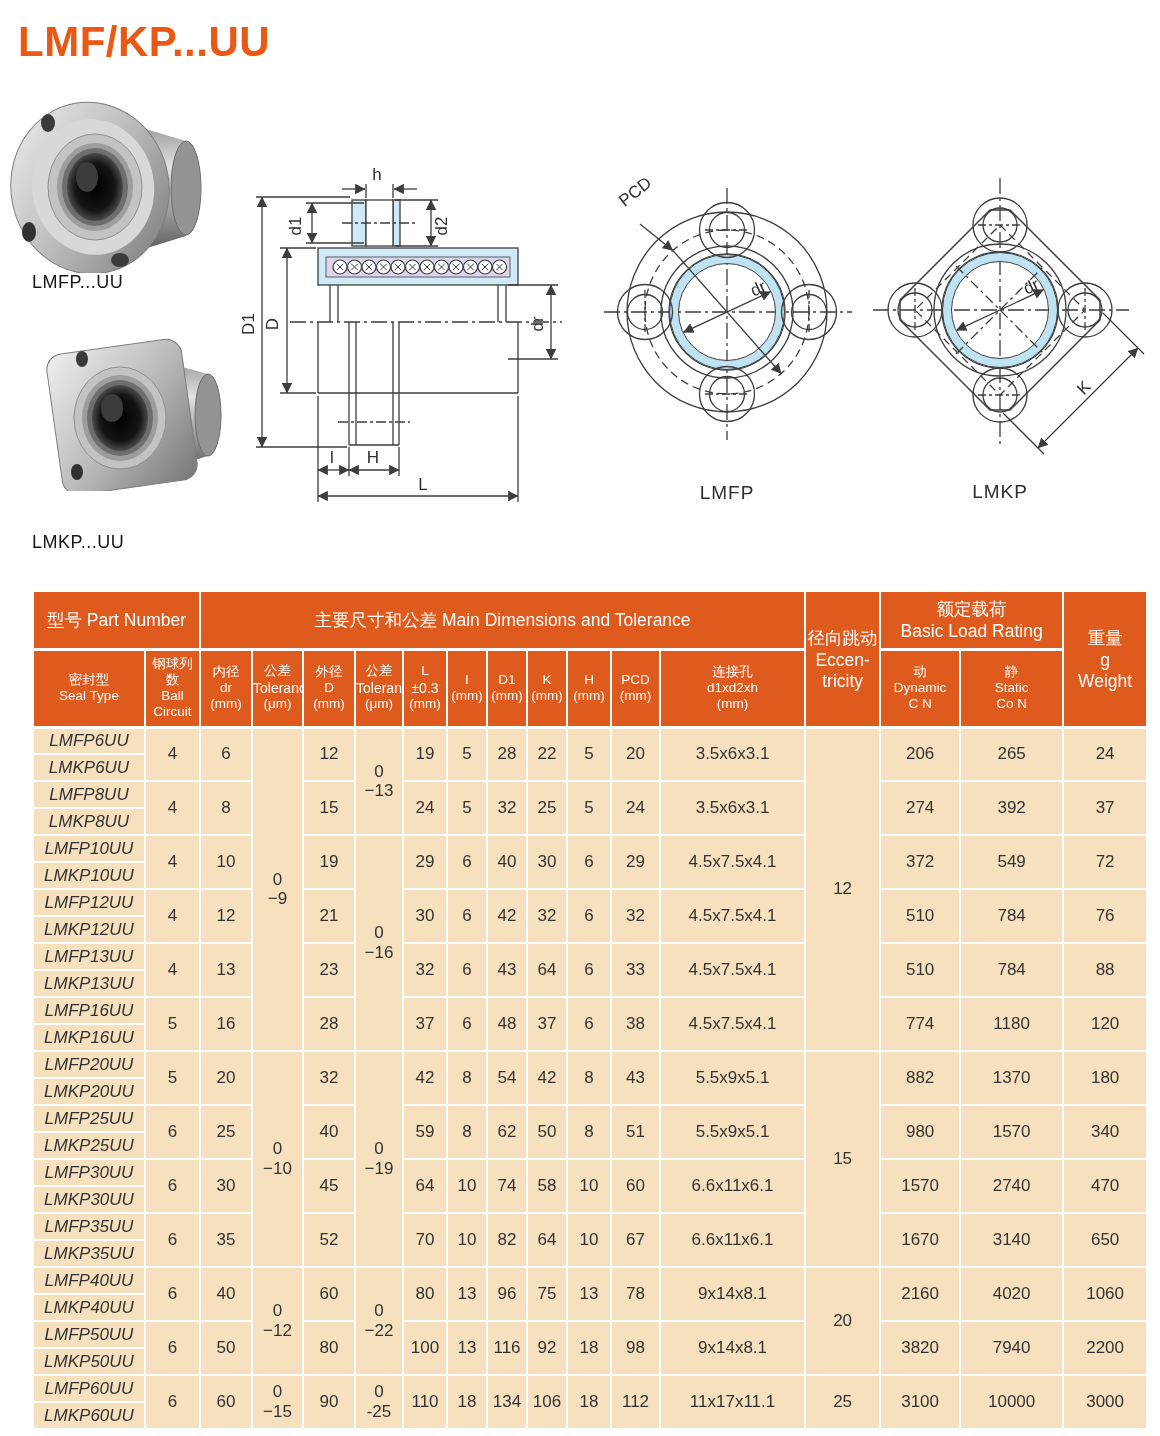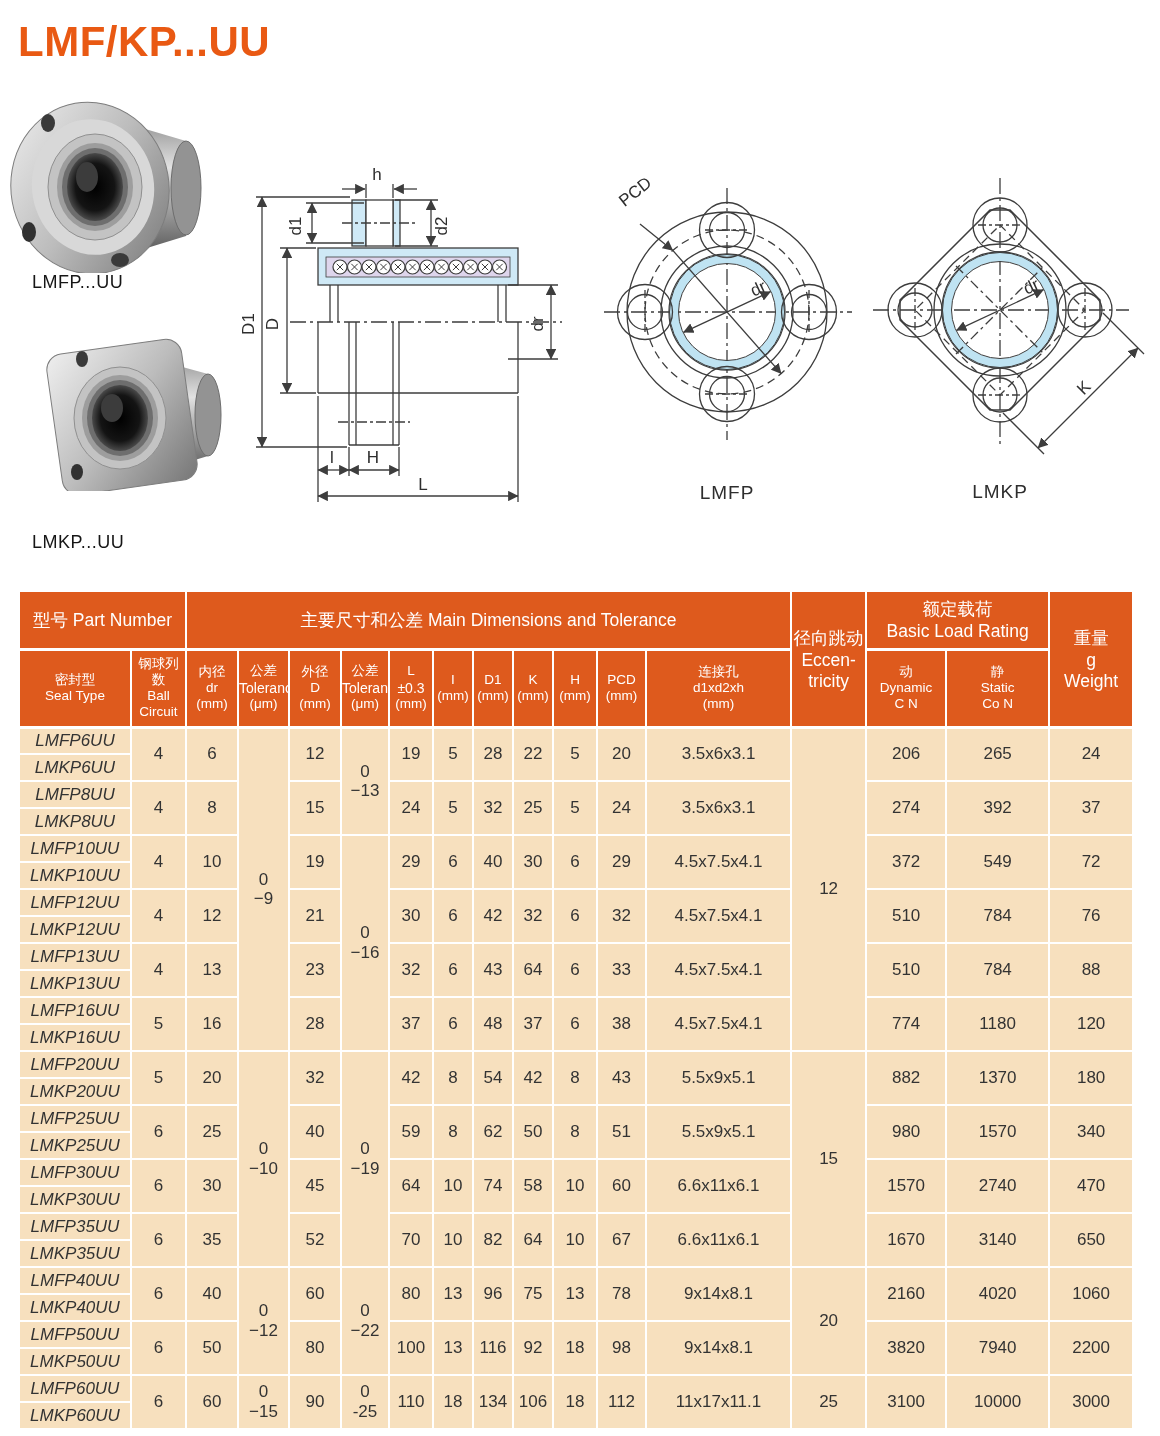--- a/index.html
+++ b/index.html
@@ -248,21 +248,21 @@
     </g>
     <use href="#bhK" x="155" y="75"></use>
       <use href="#bhK" x="240" y="160"></use>
     <use href="#bhK" x="155" y="245"></use>
       <use href="#bhK" x="70" y="160"></use>
     <text class="dimtext" x="180" y="145" transform="rotate(-25 180 141)">dr</text>
     <text class="dimtext" x="236" y="247" transform="rotate(-45 236 243)">K</text>
     <text class="cap" x="155" y="348" text-anchor="middle">LMKP</text>
   </svg>
 
-  <table class="spec abs" style="left:18px;top:590px;">
+  <table class="spec abs" style="left:32px;top:590px;">
     <colgroup>
       <col style="width:112px">
         <col style="width:55px">
         <col style="width:52px">
         <col style="width:51px">
       <col style="width:52px">
         <col style="width:48px">
         <col style="width:44px">
         <col style="width:40px">
       <col style="width:40px">

